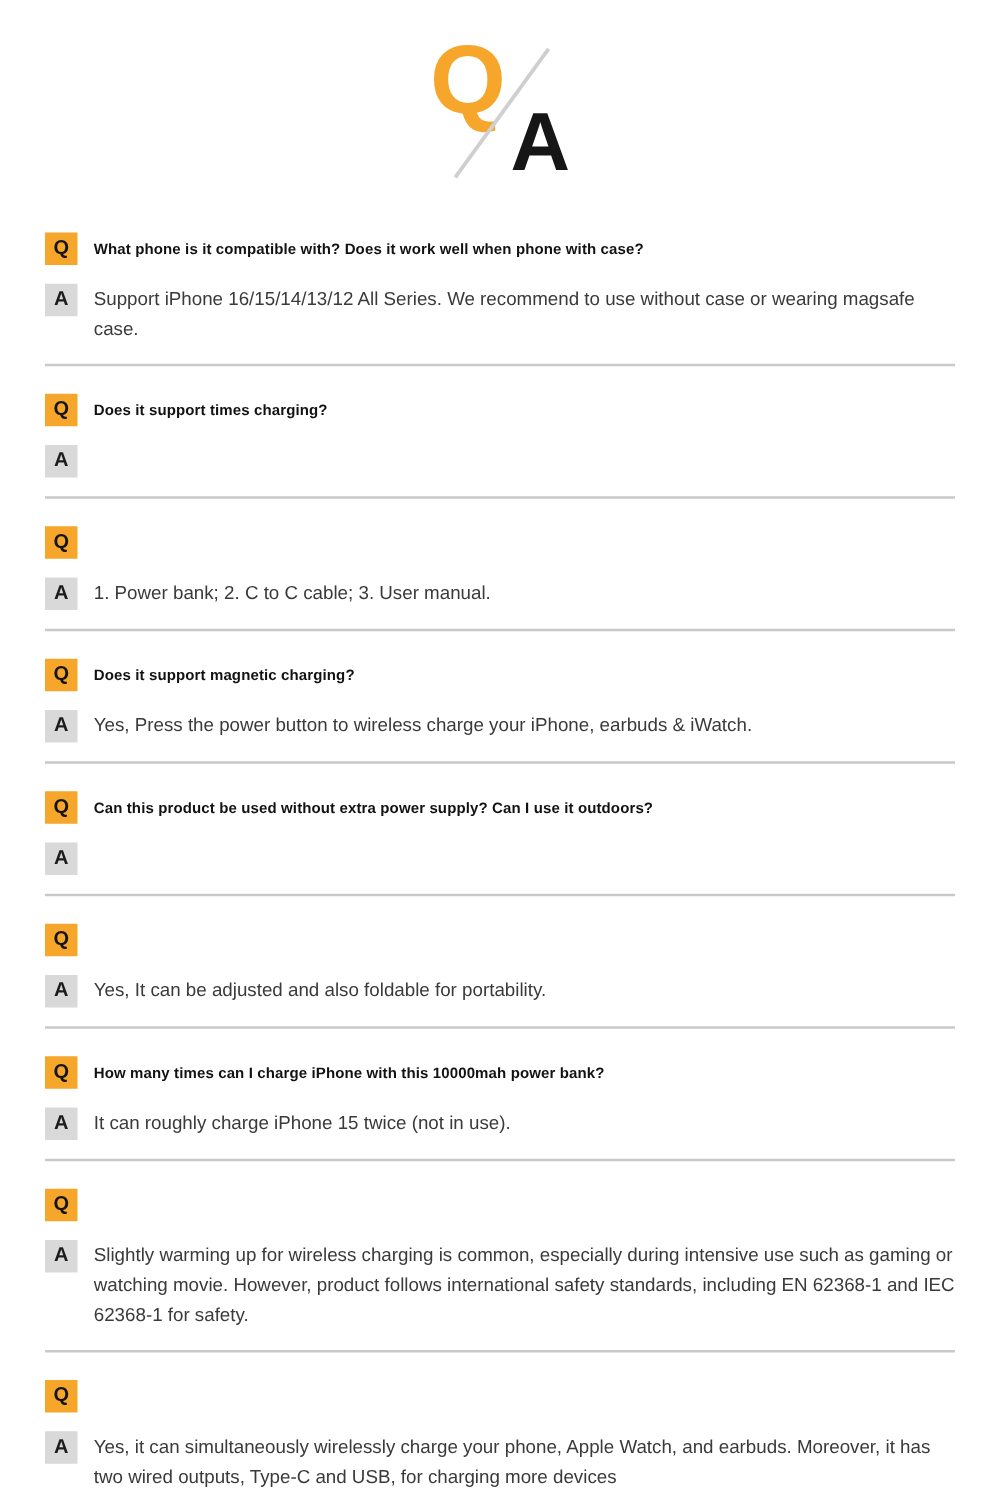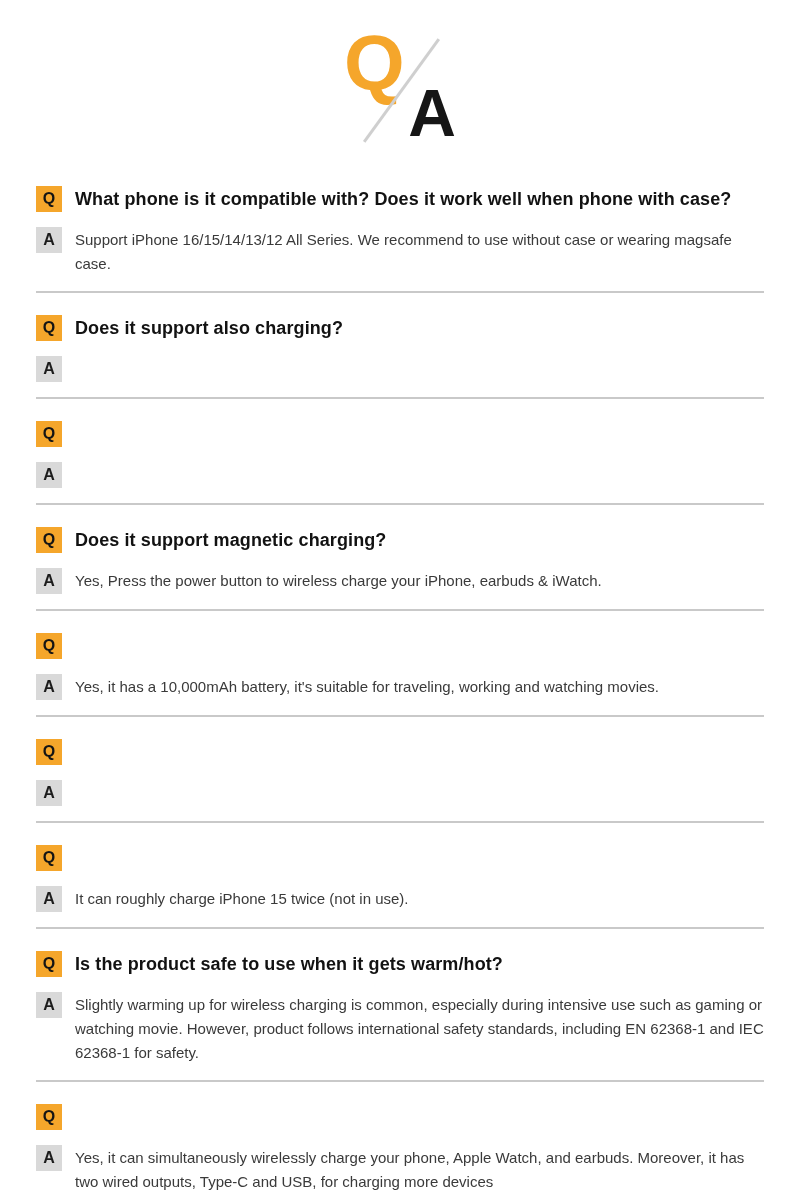--- a/index.html
+++ b/index.html
@@ -70,21 +70,21 @@
     display: flex;
     align-items: center;
     justify-content: center;
     font-weight: 700;
     font-size: 16px;
     line-height: 1;
   }
   .q-badge { background: var(--accent-orange); color: #141414; }
   .a-badge { background: var(--badge-gray); color: #1c1c1c; }
   .q-text {
-    font-size: 18px;
+    font-size: 12px;
     font-weight: 700;
     color: var(--question-text);
     line-height: 26px;
     letter-spacing: 0.1px;
   }
   .a-row { margin-top: 15px; }
   .a-text {
     font-size: 15px;
     font-weight: 400;
     color: var(--answer-text);
@@ -117,86 +117,88 @@
     <div class="row a-row">
       <span class="badge a-badge">A</span>
       <p class="a-text">Support iPhone 16/15/14/13/12 All Series. We recommend to use without case or wearing magsafe case.</p>
     </div>
     <div class="divider"></div>
   </section>
 
   <section class="faq-item">
     <div class="row q-row">
       <span class="badge q-badge">Q</span>
-      <h2 class="q-text">Does it support also charging?</h2>
-    </div>
-    <div class="row a-row">
-      <span class="badge a-badge">A</span>
-    </div>
-    <div class="divider"></div>
-  </section>
-
-  <section class="faq-item">
-    <div class="row q-row">
-      <span class="badge q-badge">Q</span>
-    </div>
-    <div class="row a-row">
-      <span class="badge a-badge">A</span>
+      <h2 class="q-text">Does it support times charging?</h2>
+    </div>
+    <div class="row a-row">
+      <span class="badge a-badge">A</span>
+    </div>
+    <div class="divider"></div>
+  </section>
+
+  <section class="faq-item">
+    <div class="row q-row">
+      <span class="badge q-badge">Q</span>
+    </div>
+    <div class="row a-row">
+      <span class="badge a-badge">A</span>
+      <p class="a-text">1. Power bank; 2. C to C cable; 3. User manual.</p>
     </div>
     <div class="divider"></div>
   </section>
 
   <section class="faq-item">
     <div class="row q-row">
       <span class="badge q-badge">Q</span>
       <h2 class="q-text">Does it support magnetic charging?</h2>
     </div>
     <div class="row a-row">
       <span class="badge a-badge">A</span>
       <p class="a-text">Yes, Press the power button to wireless charge your iPhone, earbuds &amp; iWatch.</p>
     </div>
     <div class="divider"></div>
   </section>
 
   <section class="faq-item">
     <div class="row q-row">
       <span class="badge q-badge">Q</span>
-    </div>
-    <div class="row a-row">
-      <span class="badge a-badge">A</span>
-      <p class="a-text">Yes, it has a 10,000mAh battery, it's suitable for traveling, working and watching movies.</p>
-    </div>
-    <div class="divider"></div>
-  </section>
-
-  <section class="faq-item">
-    <div class="row q-row">
-      <span class="badge q-badge">Q</span>
-    </div>
-    <div class="row a-row">
-      <span class="badge a-badge">A</span>
-    </div>
-    <div class="divider"></div>
-  </section>
-
-  <section class="faq-item">
-    <div class="row q-row">
-      <span class="badge q-badge">Q</span>
+      <h2 class="q-text">Can this product be used without extra power supply? Can I use it outdoors?</h2>
+    </div>
+    <div class="row a-row">
+      <span class="badge a-badge">A</span>
+    </div>
+    <div class="divider"></div>
+  </section>
+
+  <section class="faq-item">
+    <div class="row q-row">
+      <span class="badge q-badge">Q</span>
+    </div>
+    <div class="row a-row">
+      <span class="badge a-badge">A</span>
+      <p class="a-text">Yes, It can be adjusted and also foldable for portability.</p>
+    </div>
+    <div class="divider"></div>
+  </section>
+
+  <section class="faq-item">
+    <div class="row q-row">
+      <span class="badge q-badge">Q</span>
+      <h2 class="q-text">How many times can I charge iPhone with this 10000mah power bank?</h2>
     </div>
     <div class="row a-row">
       <span class="badge a-badge">A</span>
       <p class="a-text">It can roughly charge iPhone 15 twice (not in use).</p>
     </div>
     <div class="divider"></div>
   </section>
 
   <section class="faq-item">
     <div class="row q-row">
       <span class="badge q-badge">Q</span>
-      <h2 class="q-text">Is the product safe to use when it gets warm/hot?</h2>
     </div>
     <div class="row a-row">
       <span class="badge a-badge">A</span>
       <p class="a-text">Slightly warming up for wireless charging is common, especially during intensive use such as gaming or watching movie. However, product follows international safety standards, including EN 62368-1 and IEC 62368-1 for safety.</p>
     </div>
     <div class="divider"></div>
   </section>
 
   <section class="faq-item">
     <div class="row q-row">

